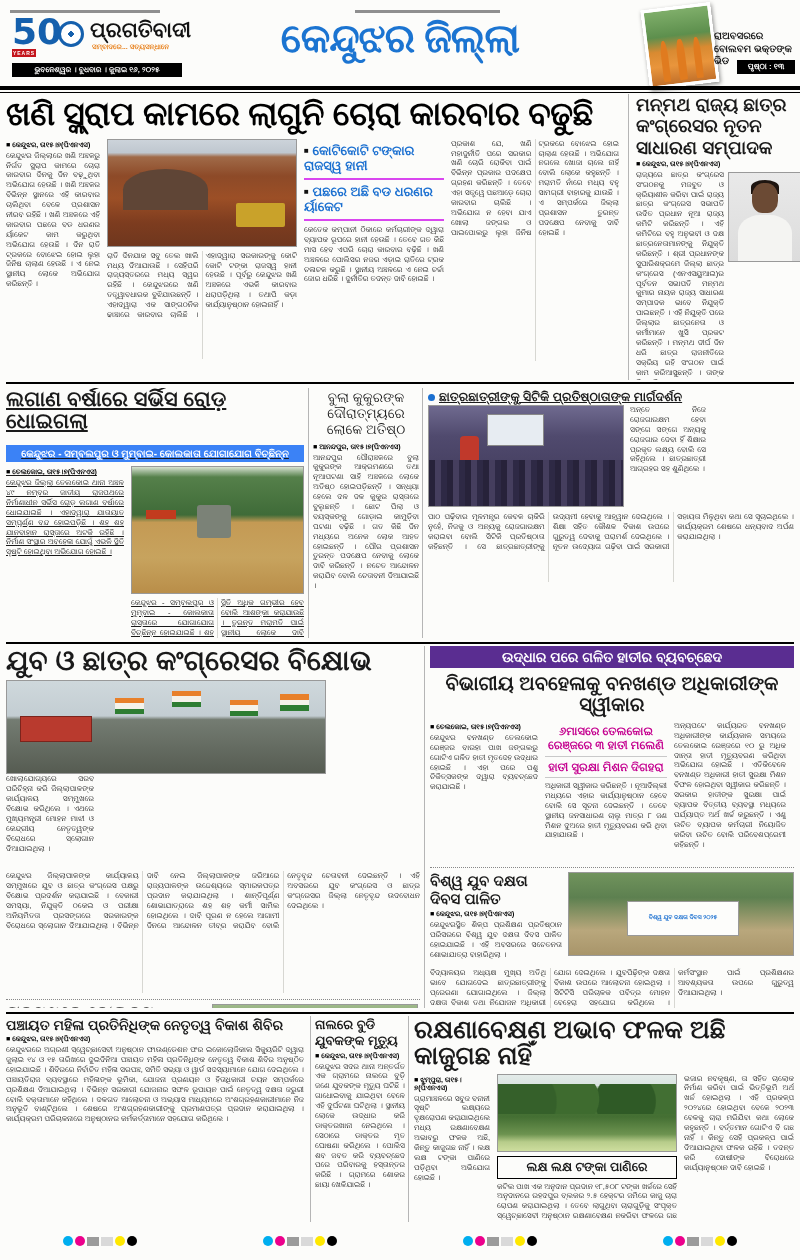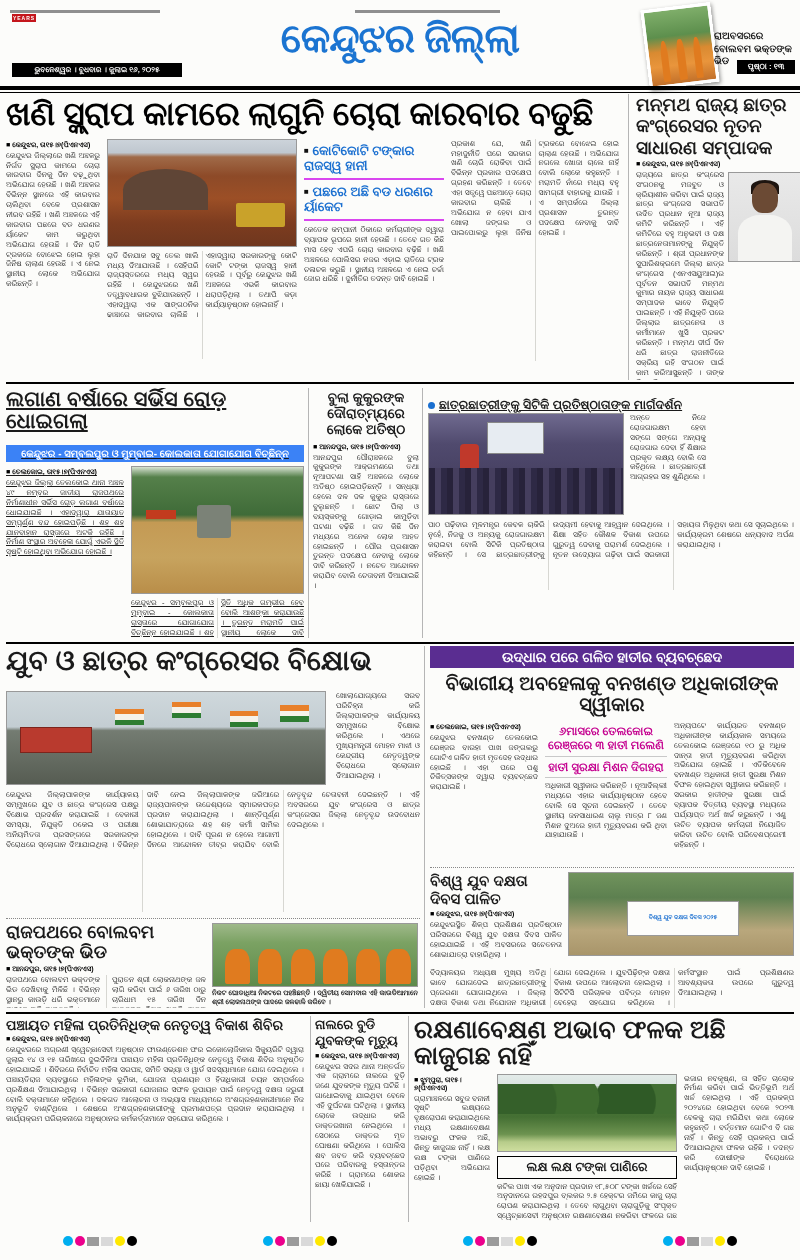--- a/index.html
+++ b/index.html
@@ -34,21 +34,21 @@
   .vl{position:absolute;width:1px;background:#b5b5b5;}
   
   .by{font-size:7px;font-weight:bold;margin:2px 0;color:#000;}
   .bd{font-size:7.5px;line-height:1.32;text-align:justify;color:#222;overflow:hidden;}
   .dot{border-top:1px dotted #888;}
   .colrule{column-rule:1px solid #d7d7d2;}
   
   .h-main{font-size:33px;font-weight:bold;line-height:1.05;letter-spacing:-0.5px;color:#000;}
   .h-a2{font-size:18.5px;font-weight:bold;line-height:1.15;}
   .h-b1{font-size:21px;font-weight:bold;line-height:1.05;}
-  .h-b2{font-size:13.5px;font-weight:bold;text-align:center;line-height:1.2;}
+  .h-b2{font-size:13.5px;font-weight:normal;text-align:center;line-height:1.2;}
   .h-b3{font-size:19px;font-weight:bold;line-height:1.1;margin:2px 0;}
   .h-d{font-size:28px;font-weight:bold;line-height:1.05;}
   .h-e{font-size:19.5px;font-weight:bold;text-align:center;line-height:1.1;}
   .h-sub{font-size:18px;font-weight:bold;line-height:1.1;}
   .h-f{font-size:15px;font-weight:bold;line-height:1.2;}
   .h-g{font-size:14px;font-weight:bold;line-height:1.15;}
   .h-h{font-size:13px;font-weight:bold;line-height:1.25;}
   .h-i{font-size:25px;font-weight:bold;line-height:1.05;}
   .blackbar{background:#3b82f6;color:#fff;font-size:10px;font-weight:bold;text-align:center;
             height:17px;line-height:17px;margin-top:13px;}
@@ -109,20 +109,30 @@
 </style>
 </head>
 <body>
 
 <div class="page">
 
   <div class="graybar" style="left:10px;top:10px;width:150px;"></div>
   <div class="graybar" style="left:355px;top:10px;width:145px;"></div>
 
   <div class="logo">
+    <div class="logo-row">
+      <div>
+        <span class="logo-50">50</span>
+      </div>
+      <div class="logo-wheel"></div>
+      <div>
+        <div class="logo-name">ପ୍ରଗତିବାଦୀ</div>
+        <div class="logo-tag">ସମ୍ବାଦରେ... ସତ୍ୟସନ୍ଧାନେ</div>
+      </div>
+    </div>
     <div class="logo-years">YEARS</div>
   </div>
 
   <div class="datebar">ଭୁବନେଶ୍ୱର । ବୁଧବାର । ଜୁଲାଇ ୧୬, ୨୦୨୫</div>
   <div class="page-title">କେନ୍ଦୁଝର ଜିଲ୍ଲା</div>
 
   <div class="promo-photo">
     <div class="ph-dev" style="left:18%;"></div>
     <div class="ph-dev" style="left:44%;"></div>
     <div class="ph-dev" style="left:70%;"></div>
@@ -199,21 +209,21 @@
   <div class="vl" style="left:308px;top:388px;height:250px;"></div>
 
   <div class="abs" style="left:313px;top:390px;width:106px;height:248px;overflow:hidden;">
     <div class="h-b2">ବୁଲା କୁକୁରଙ୍କ ଦୌରାତ୍ମ୍ୟରେ ଲୋକେ ଅତିଷ୍ଠ</div>
     <div class="by" style="margin-top:4px;">■ ଆନନ୍ଦପୁର, ତା୧୫।୭(ପିଏନଏସ)</div>
     <div class="bd" style="height:194px;">ଆନନ୍ଦପୁର ପୌରାଞ୍ଚଳରେ ବୁଲା କୁକୁରଙ୍କ ଆକ୍ରମଣରେ ତଥା ନୂଆପଟଣା ସାହି ଅଞ୍ଚଳରେ ଲୋକେ ଅତିଷ୍ଠ ହୋଇପଡ଼ିଛନ୍ତି । ସନ୍ଧ୍ୟା ହେଲେ ଦଳ ଦଳ କୁକୁର ରାସ୍ତାରେ ବୁଲୁଛନ୍ତି । ଛୋଟ ପିଲା ଓ ବୟସ୍କଙ୍କୁ ଗୋଡ଼ାଇ କାମୁଡ଼ିବା ଘଟଣା ବଢ଼ିଛି । ଗତ କିଛି ଦିନ ମଧ୍ୟରେ ଅନେକ ଲୋକ ଆହତ ହୋଇଛନ୍ତି । ପୌର ପ୍ରଶାସନ ତୁରନ୍ତ ପଦକ୍ଷେପ ନେବାକୁ ଲୋକେ ଦାବି କରିଛନ୍ତି । ନଚେତ ଆନ୍ଦୋଳନ କରାଯିବ ବୋଲି ଚେତାବନୀ ଦିଆଯାଇଛି ।</div>
   </div>
 
   <div class="vl" style="left:422px;top:388px;height:250px;"></div>
 
-  <div class="abs" style="left:428px;top:390px;width:366px;height:248px;overflow:hidden;margin-top:8px;">
+  <div class="abs" style="left:428px;top:390px;width:366px;height:248px;overflow:hidden;">
     <div class="bullet-line">
       <span class="bullet-dot"></span>
       <span class="bullet-txt">ଛାତ୍ରଛାତ୍ରୀଙ୍କୁ ସିଟିକି ପ୍ରତିଷ୍ଠାତାଙ୍କ ମାର୍ଗଦର୍ଶନ</span>
     </div>
     <div class="flexr" style="gap:6px;height:102px;">
       <div class="ph ph-class" style="width:194px;height:100px;">
         <div class="ph-screen"></div>
         <div class="ph-speaker"></div>
         <div class="ph-crowdrow"></div>
       </div>
@@ -222,21 +232,21 @@
       </div>
     </div>
     <div class="bd colrule" style="margin-top:5px;height:70px;column-count:3;column-gap:8px;">ପାଠ ପଢ଼ିବାର ମୂଳମନ୍ତ୍ର କେବଳ ଚାକିରି ନୁହେଁ, ନିଜକୁ ଓ ଅନ୍ୟକୁ ରୋଜଗାରକ୍ଷମ କରାଇବା ବୋଲି ସିଟିକି ପ୍ରତିଷ୍ଠାତା କହିଛନ୍ତି । ସେ ଛାତ୍ରଛାତ୍ରୀଙ୍କୁ ଉଦ୍ୟମୀ ହେବାକୁ ଆହ୍ୱାନ ଦେଇଥିଲେ । ଶିକ୍ଷା ସହିତ କୌଶଳ ବିକାଶ ଉପରେ ଗୁରୁତ୍ୱ ଦେବାକୁ ପରାମର୍ଶ ଦେଇଥିଲେ । ନୂତନ ଉଦ୍ୟୋଗ ଗଢ଼ିବା ପାଇଁ ସରକାରୀ ସହାୟତା ମିଳୁଥିବା କଥା ସେ ସୂଚାଇଥିଲେ । କାର୍ଯ୍ୟକ୍ରମ ଶେଷରେ ଧନ୍ୟବାଦ ଅର୍ପଣ କରାଯାଇଥିଲା ।</div>
   </div>
 
   <div class="hrule" style="left:6px;top:642px;width:788px;"></div>
 
   <div class="abs" style="left:6px;top:646px;width:414px;height:362px;overflow:hidden;">
     <div>
       <div class="h-d">ଯୁବ ଓ ଛାତ୍ର କଂଗ୍ରେସର ବିକ୍ଷୋଭ</div>
-      <div class="flexr" style="gap:10px;margin-top:16px;">
+      <div class="flexr" style="gap:0;margin-top:5px;flex-direction:column;">
         <div class="ph ph-protest" style="width:318px;height:92px;">
           <div class="ph-banner-red"></div>
           <div class="ph-flag" style="left:34%;top:18%;"></div>
           <div class="ph-flag" style="left:52%;top:10%;"></div>
           <div class="ph-flag" style="left:70%;top:20%;"></div>
           <div class="ph-flag" style="left:86%;top:14%;"></div>
         </div>
         <div style="width:88px;overflow:hidden;">
           <div class="bd" style="height:92px;">ଖୋଲାଯୋଗ୍ୟରେ ସରବ ପରିଚିହ୍ନା କରି ଜିଲ୍ଲାପାଳଙ୍କ କାର୍ଯ୍ୟାଳୟ ସମ୍ମୁଖରେ ବିକ୍ଷୋଭ କରିଥିଲେ । ଏଥରେ ମୁଖ୍ୟମନ୍ତ୍ରୀ ମୋହନ ମାଝୀ ଓ କେନ୍ଦ୍ରୀୟ ନେତୃତ୍ୱଙ୍କ ବିରୋଧରେ ସ୍ଲୋଗାନ ଦିଆଯାଇଥିଲା ।</div>
         </div>

